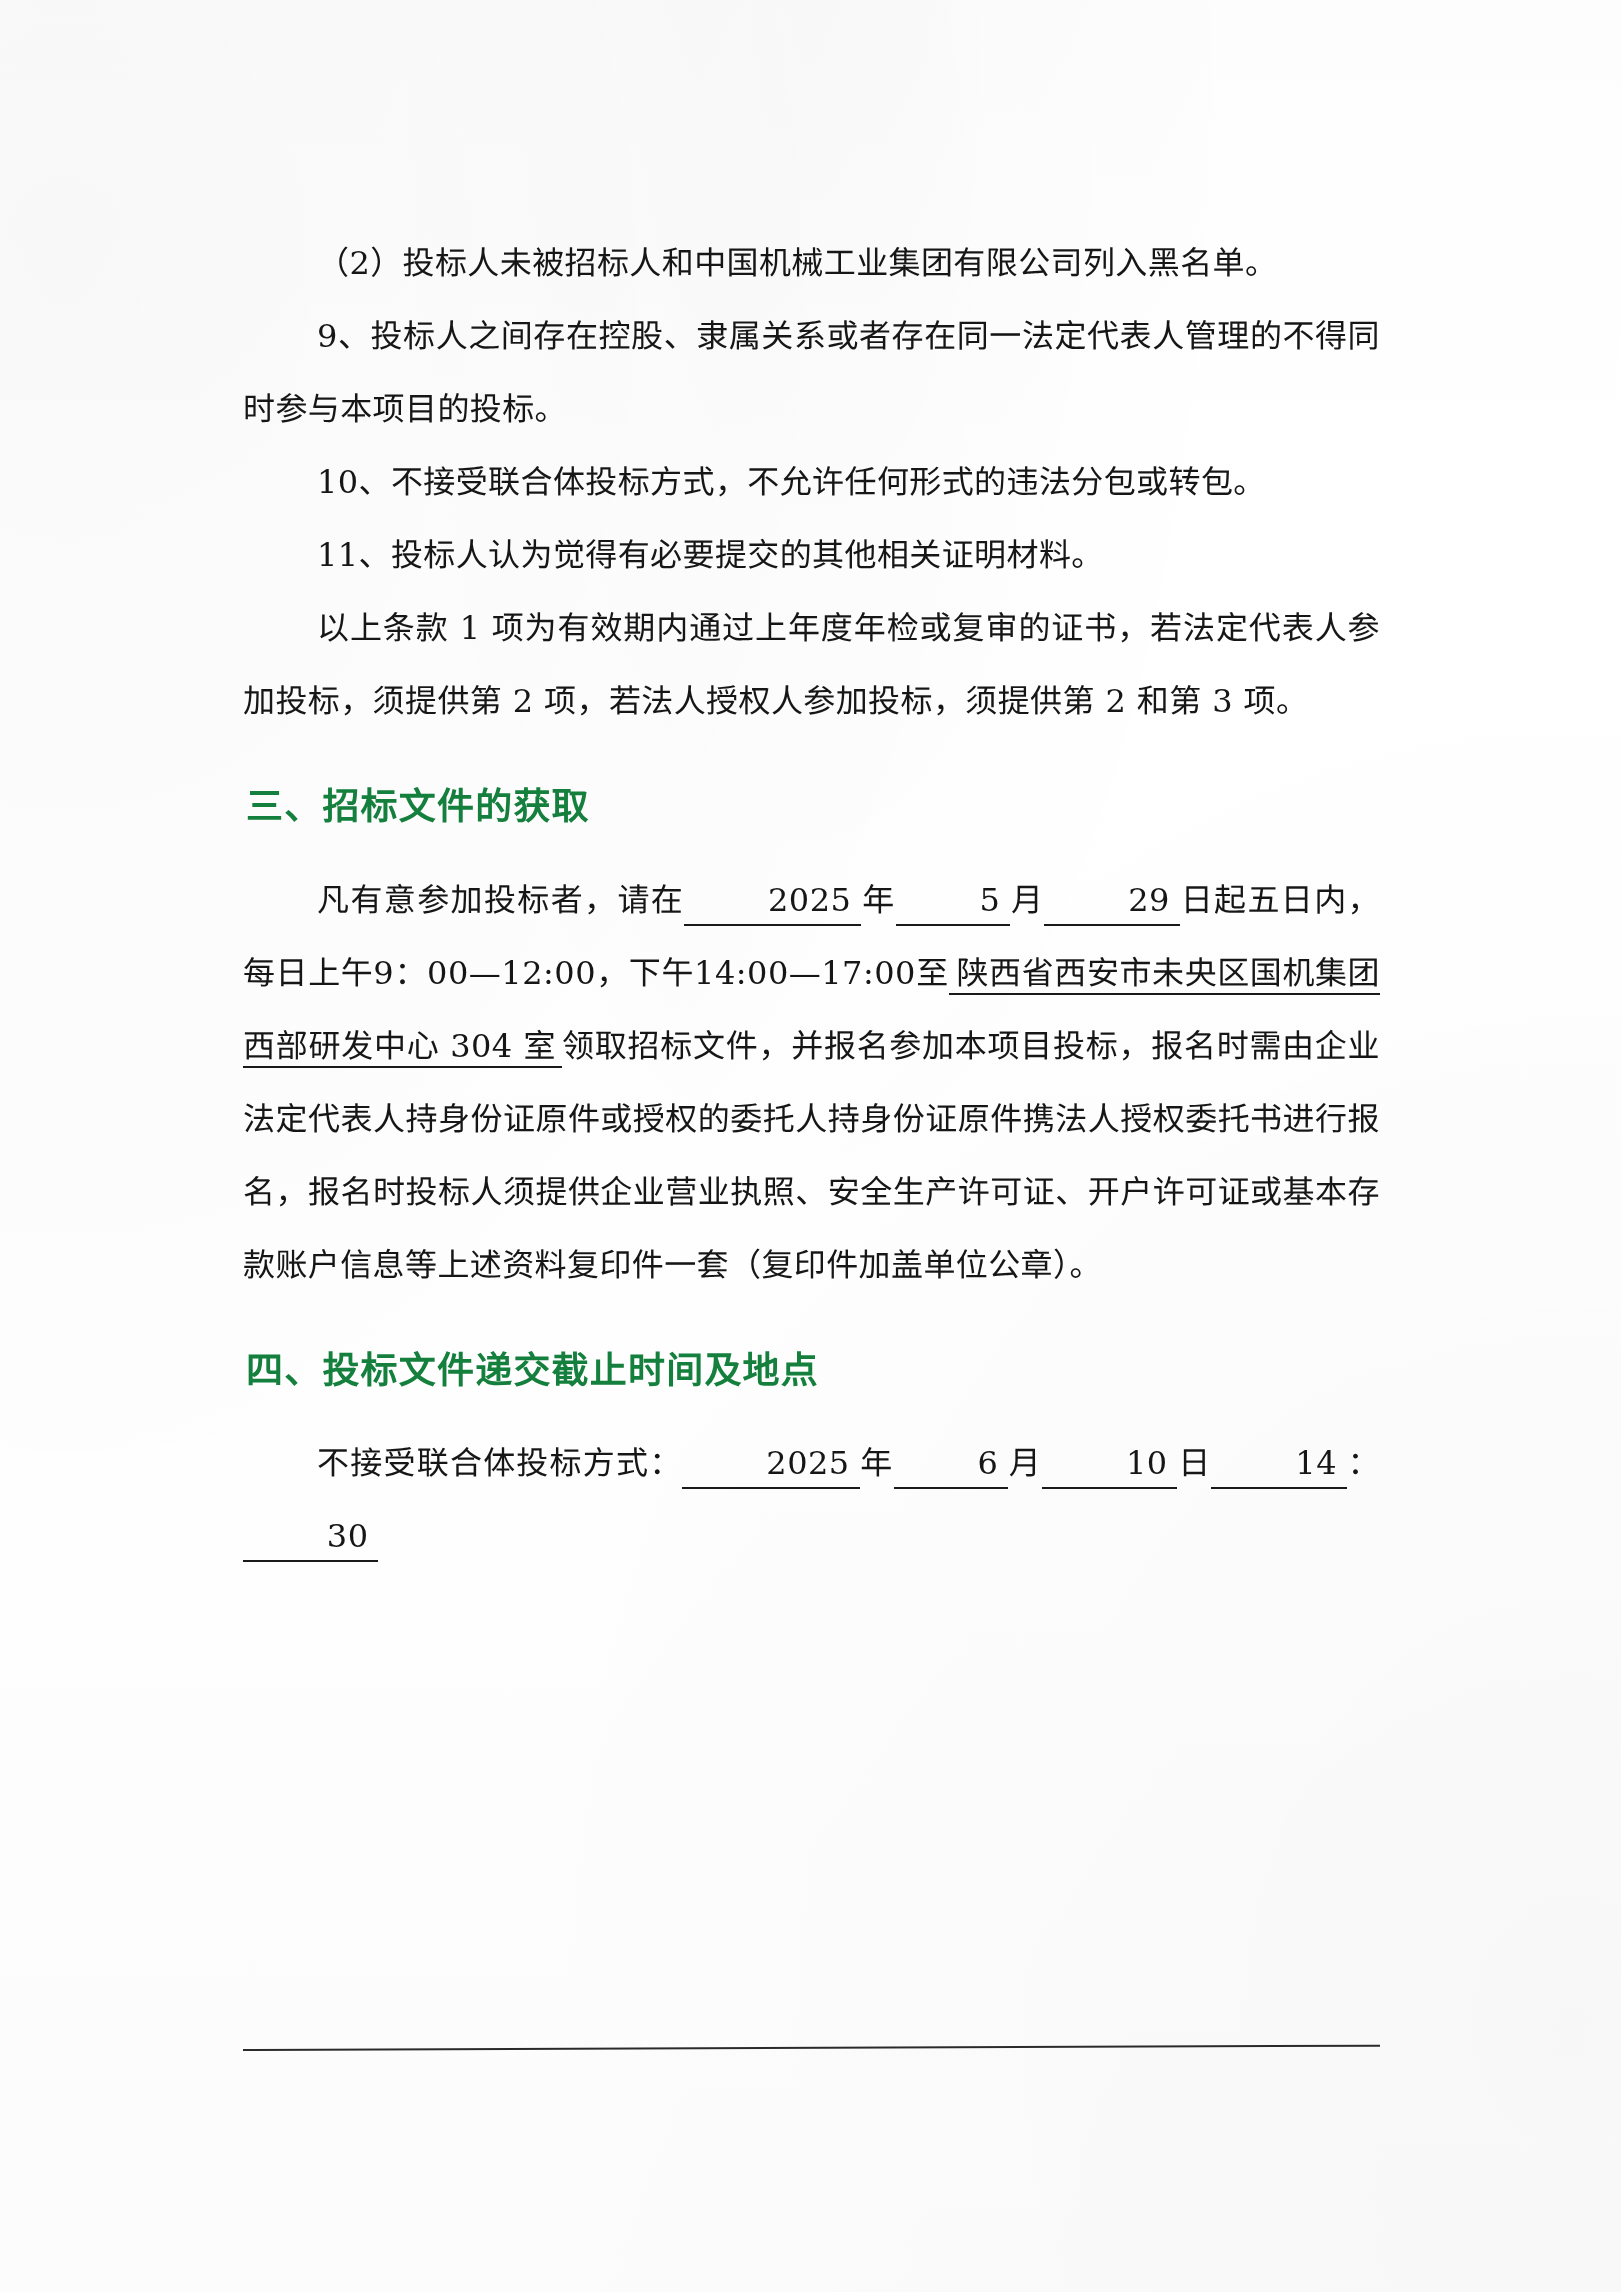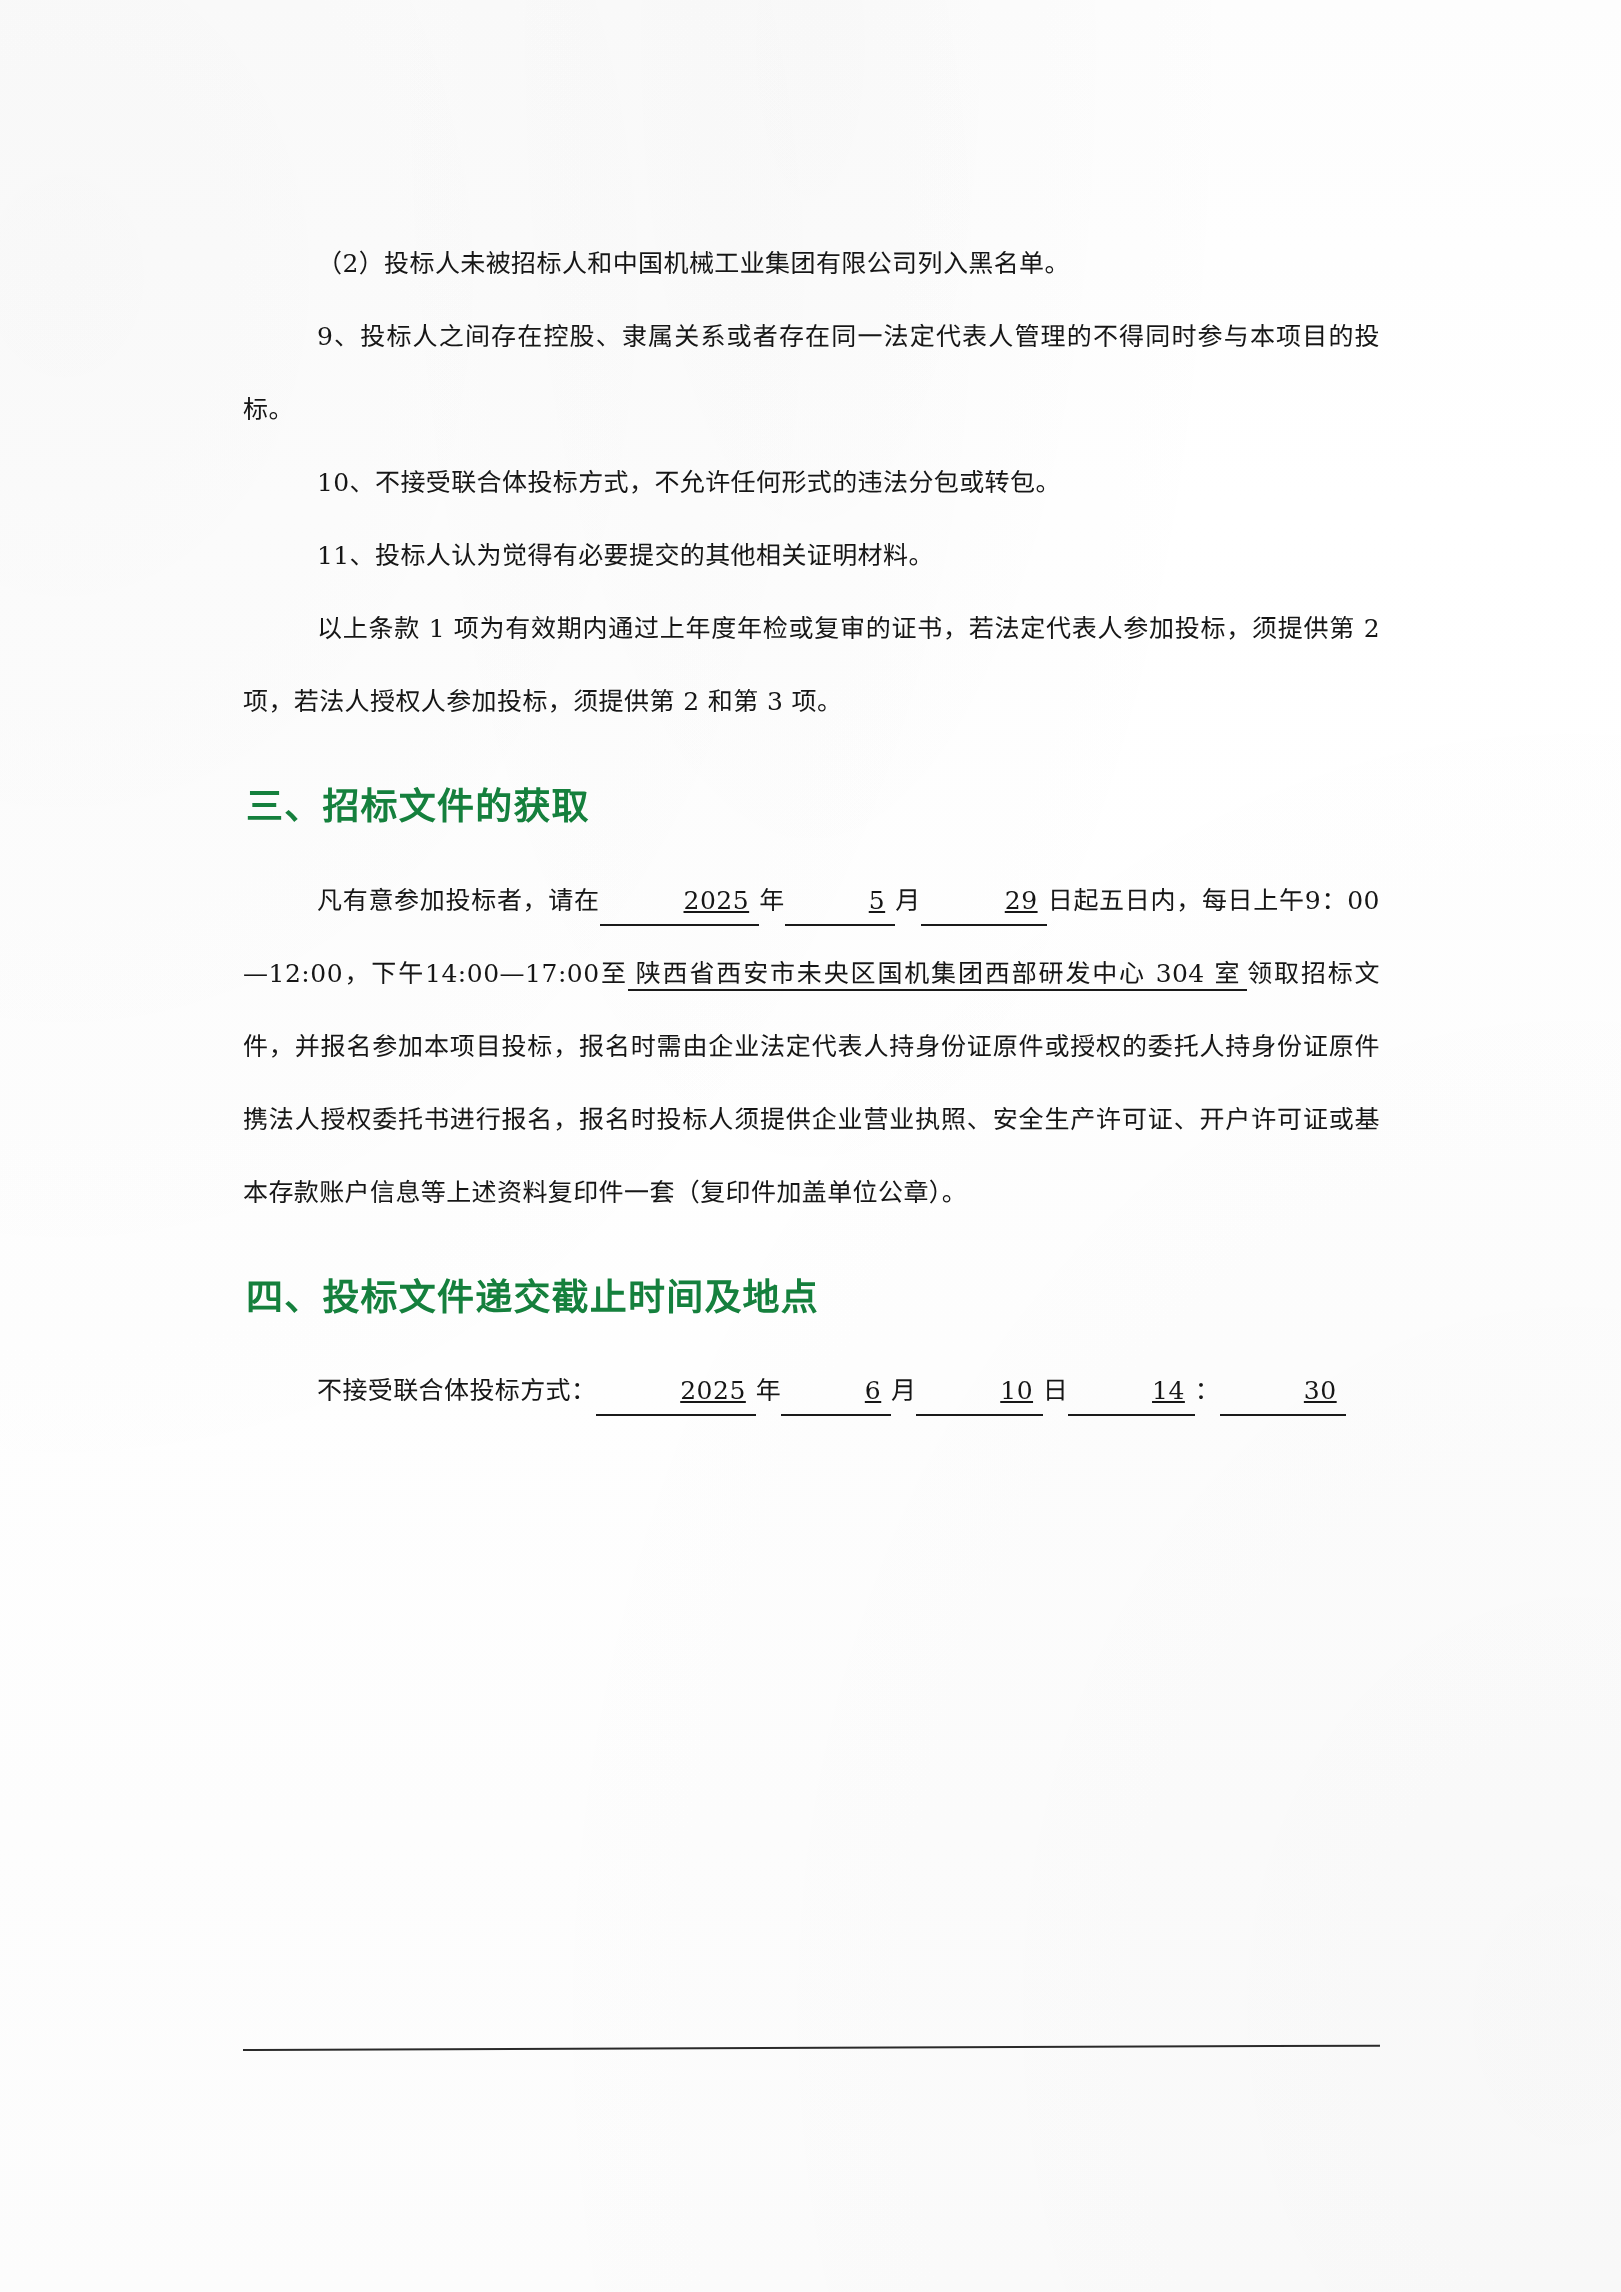--- a/index.html
+++ b/index.html
@@ -34,21 +34,21 @@
   }
   .content {
     position: absolute;
     left: 243px;
     top: 227px;
     width: 1137px;
   }
 
   p.para {
     margin: 0 0 0 0;
-    font-size: 25px;
+    font-size: 32px;
     line-height: 73px;
     letter-spacing: 0.4px;
     text-align: justify;
     text-justify: inter-character;
     text-indent: 74px;
     color: #161616;
     font-weight: 400;
     -webkit-font-smoothing: antialiased;
   }
   h3.heading {
@@ -66,21 +66,20 @@
 
   .num {
     font-family: "DejaVu Serif", "Liberation Serif", serif;
     letter-spacing: 0.5px;
   }
   .fill {
     border-bottom: 2px solid #1a1a1a;
     padding: 0 9.8px 1px 9.8px;
     display: inline-block;
     line-height: 45px;
-    text-decoration: underline;
   }
   .fill-wide {
     border-bottom: 2px solid #1a1a1a;
     padding: 0 5.9px 1px 7.8px;
   }
 
   
   .footer {
     position: absolute;
     left: 243px;

